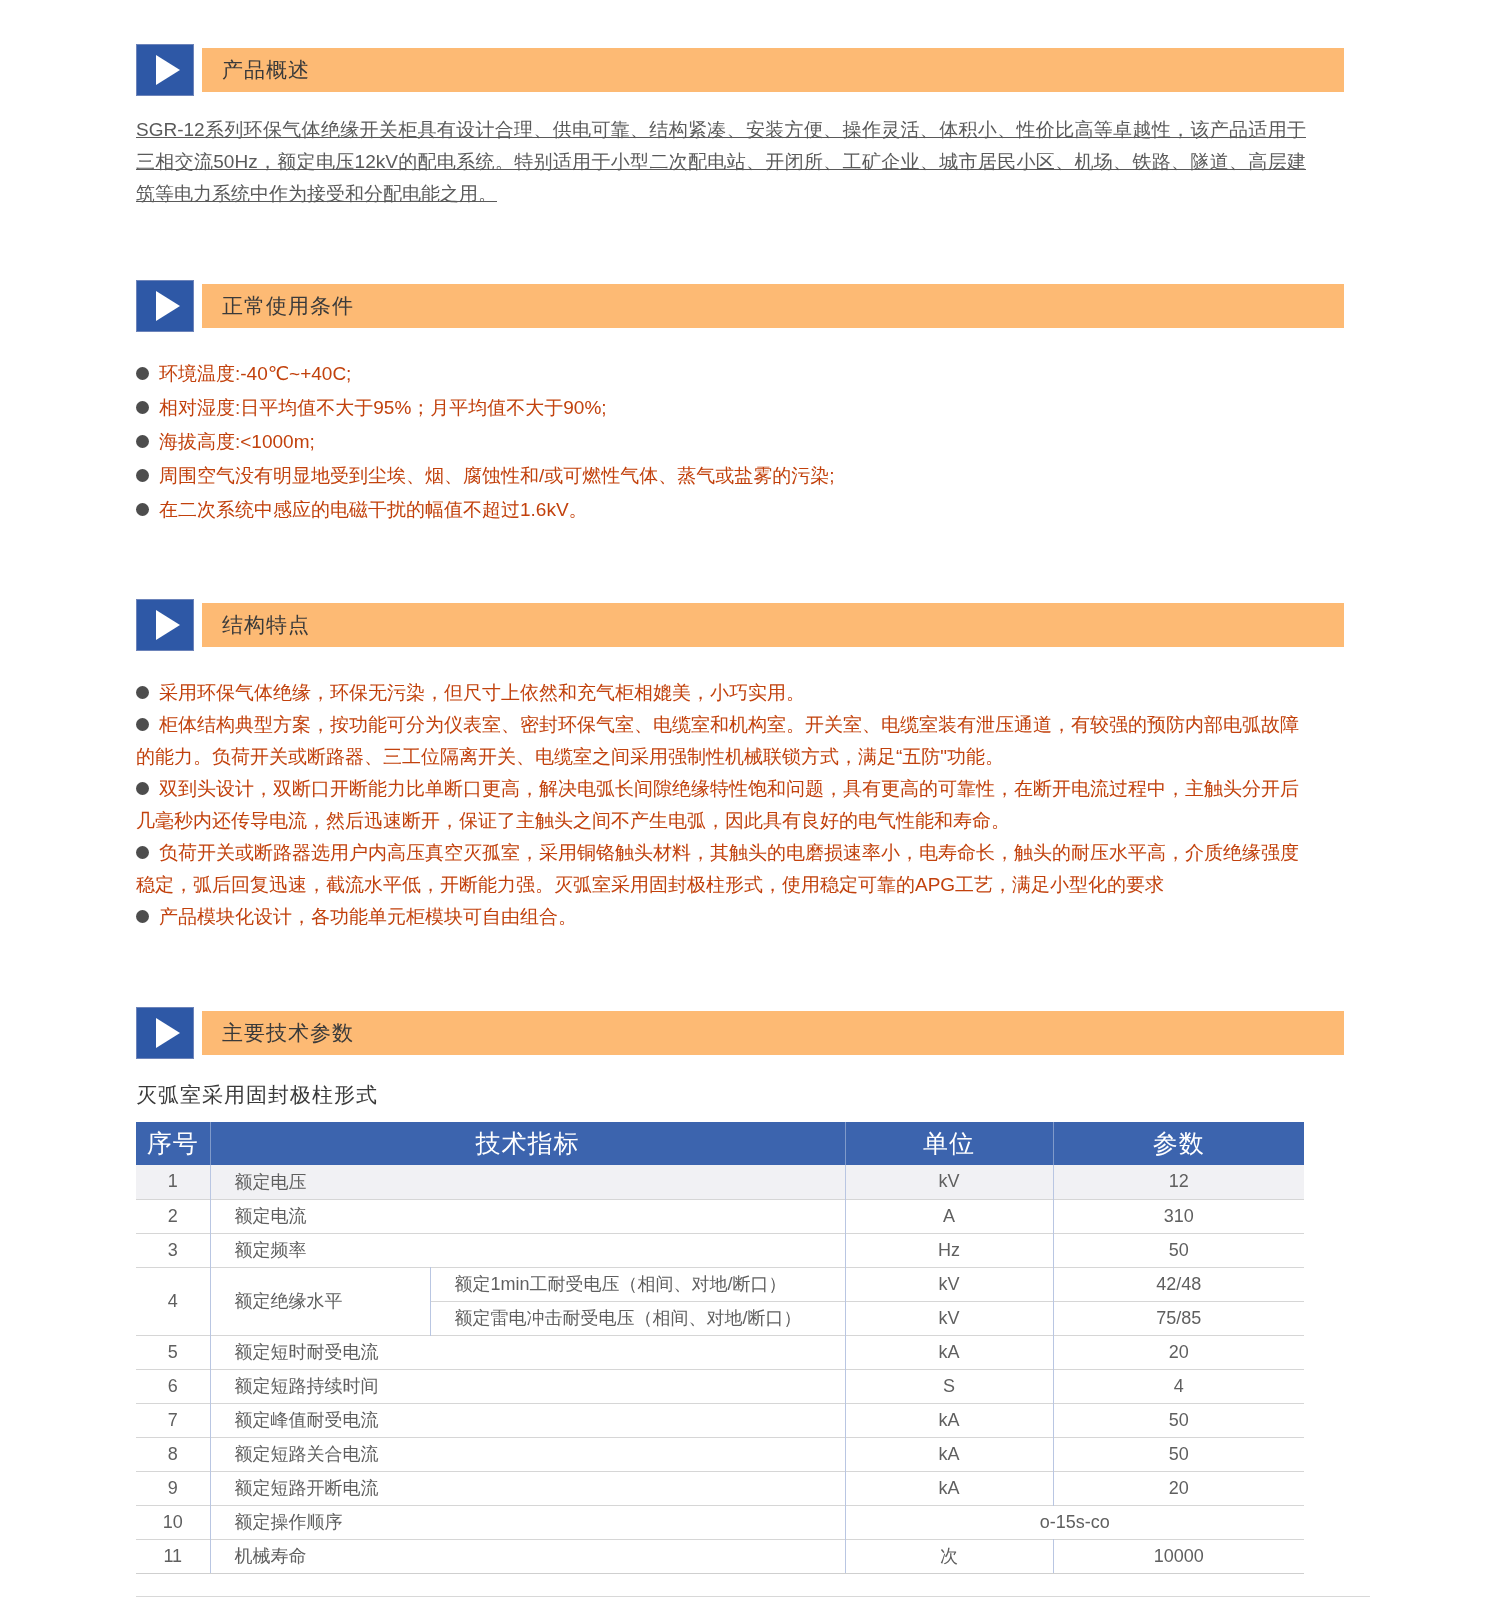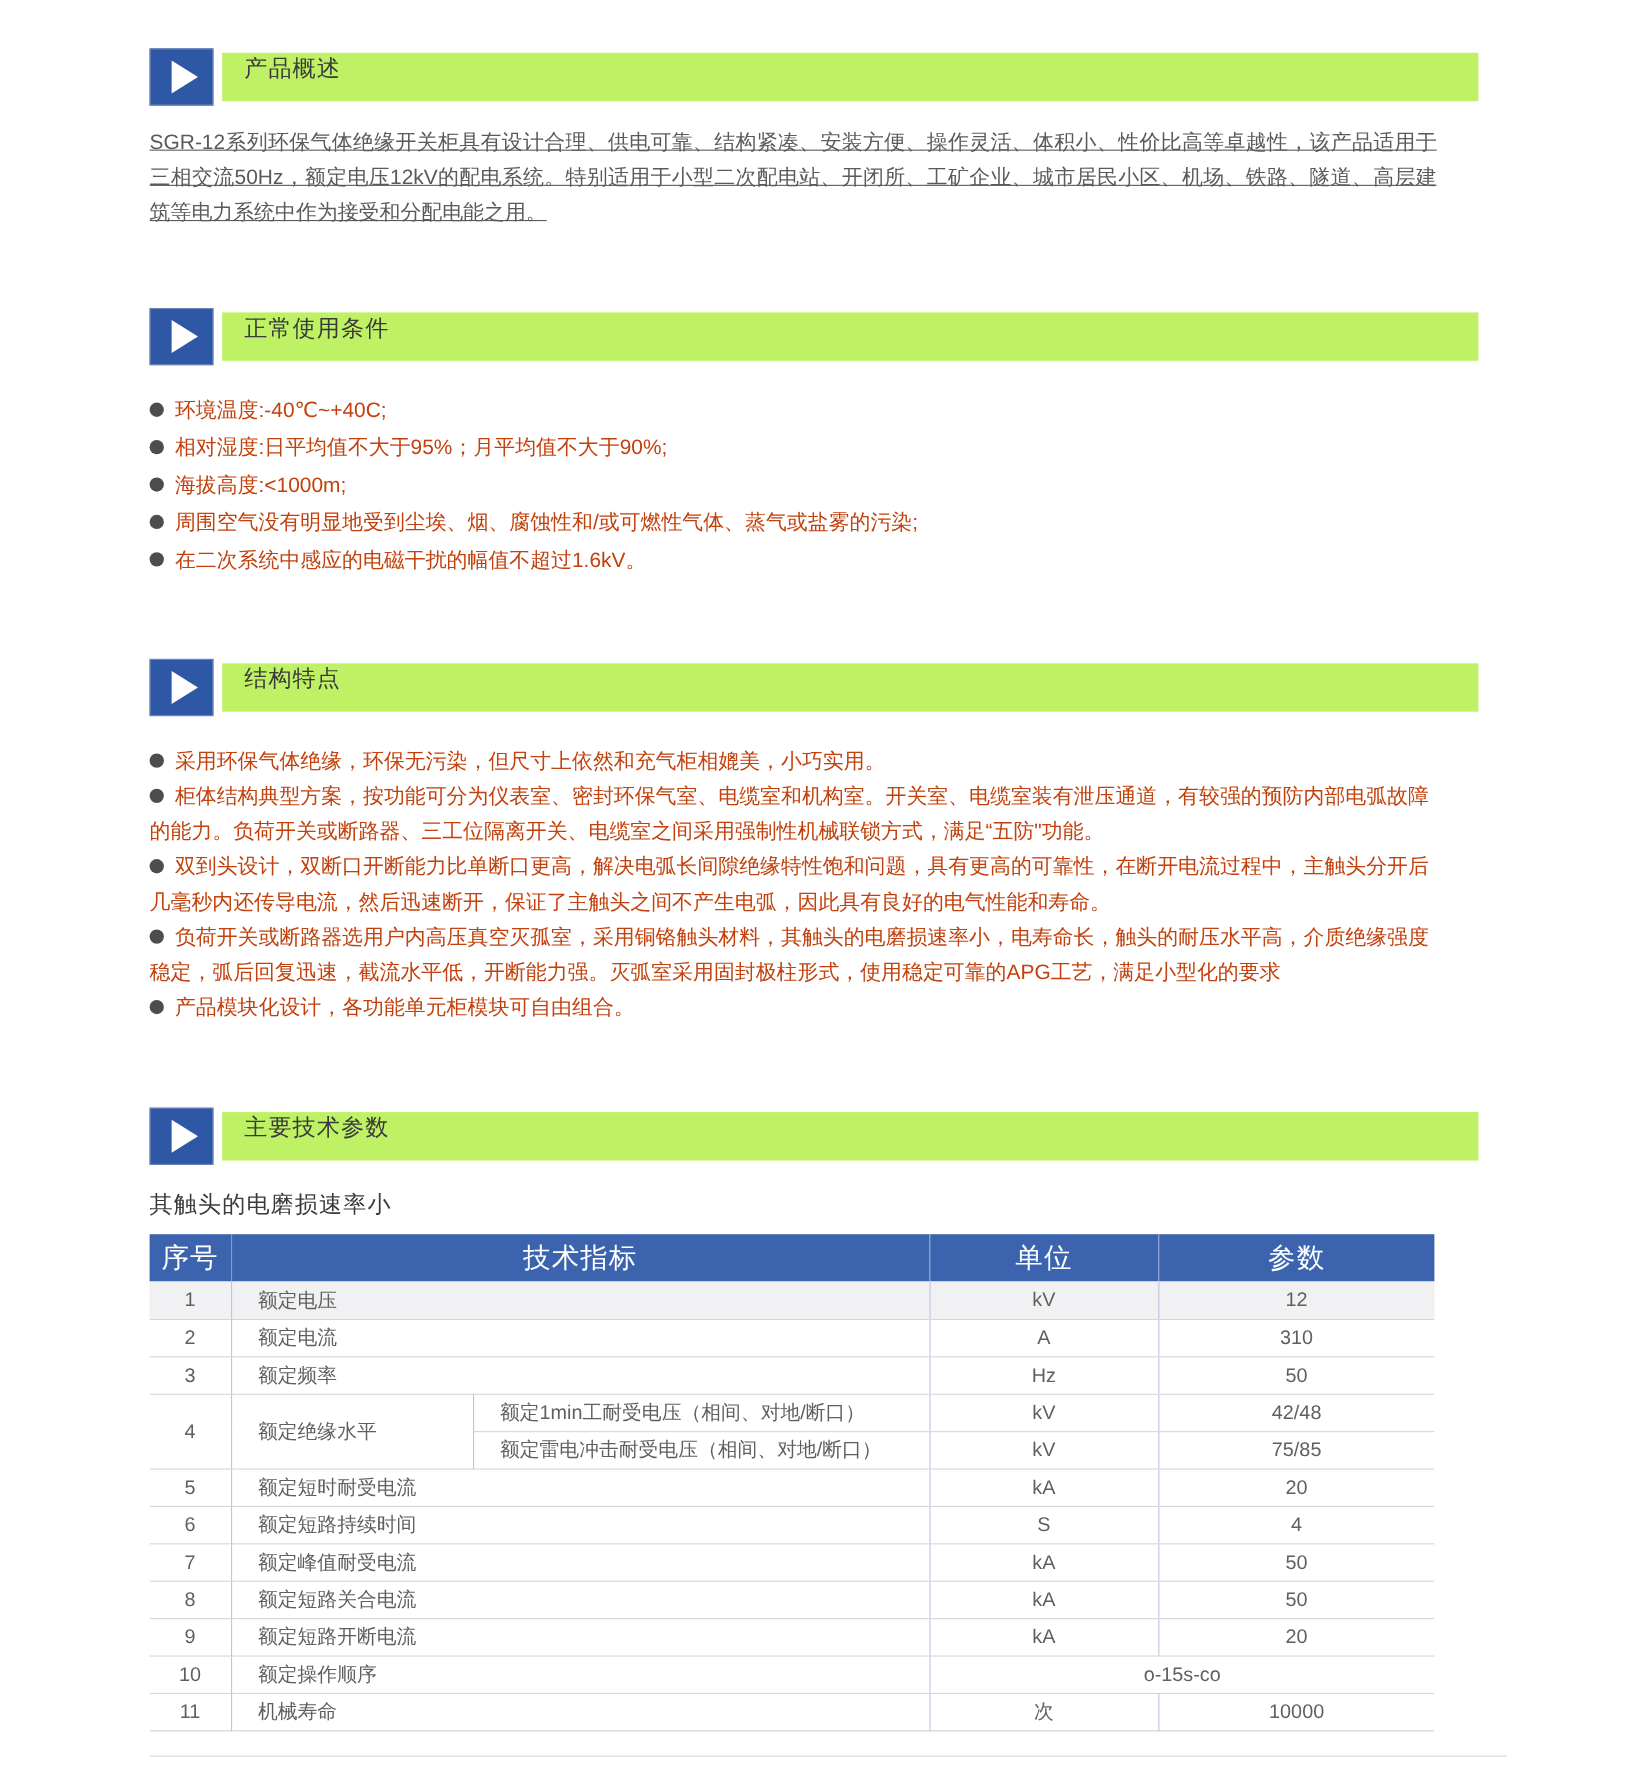--- a/index.html
+++ b/index.html
@@ -16,22 +16,22 @@
   .arrow-box {
     width:58px; height:52px; background:#2e58a6; border:1px solid #6d84ba;
     display:flex; align-items:center; justify-content:center; flex:0 0 auto;
   }
   .arrow-tri {
     width:0; height:0; margin-left:6px;
     border-top:15px solid transparent; border-bottom:15px solid transparent;
     border-left:24px solid #ffffff;
   }
   .bar {
-    flex:1; height:44px; background:#bef264; margin-left:8px;
-    display:flex; 
+    flex:1; height:44px; background:#fdba74; margin-left:8px;
+    display:flex; align-items:center;
   }
   .bar .title { font-size:21px; color:#3a3a3a; padding-left:20px; letter-spacing:1px; }
 
   .para {
     width:1170px; margin-top:18px; font-size:19px; line-height:32px; color:#5a5a5a;
     text-align:justify;
     text-decoration:underline;
   }
 
   .bullets { margin-top:25px; }
@@ -122,21 +122,21 @@
   </div>
 
   <div class="section-header sp-sec4">
     <div class="arrow-box">
       <div class="arrow-tri"></div>
     </div>
     <div class="bar">
       <span class="title">主要技术参数</span>
     </div>
   </div>
-  <div class="subtitle">其触头的电磨损速率小</div>
+  <div class="subtitle">灭弧室采用固封极柱形式</div>
 
   <table class="params">
     <colgroup>
       <col style="width:74px">
         <col style="width:220px">
         <col style="width:415px">
         <col style="width:208px">
         <col style="width:251px">
     </colgroup>
     <thead>

